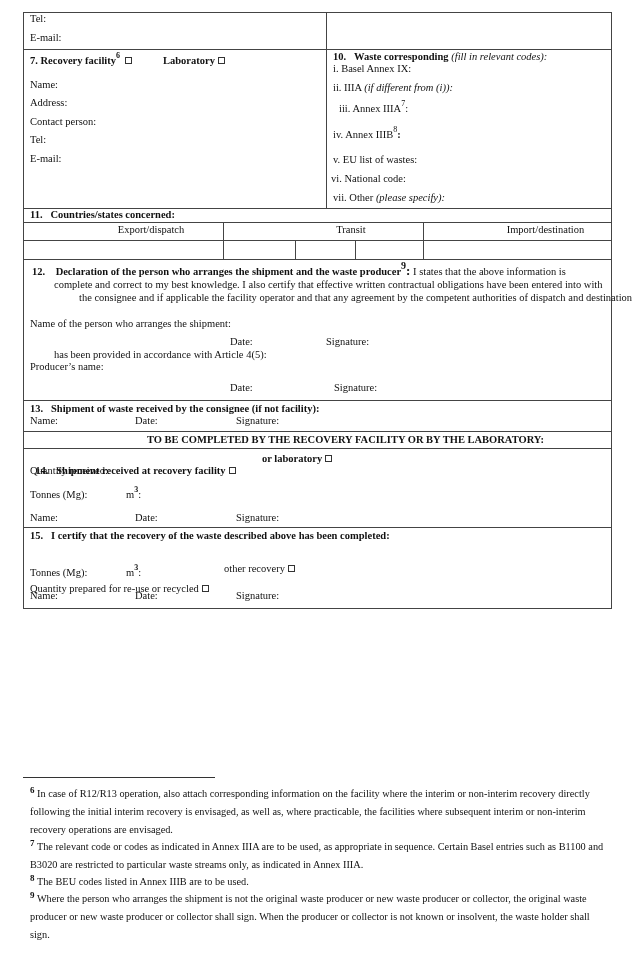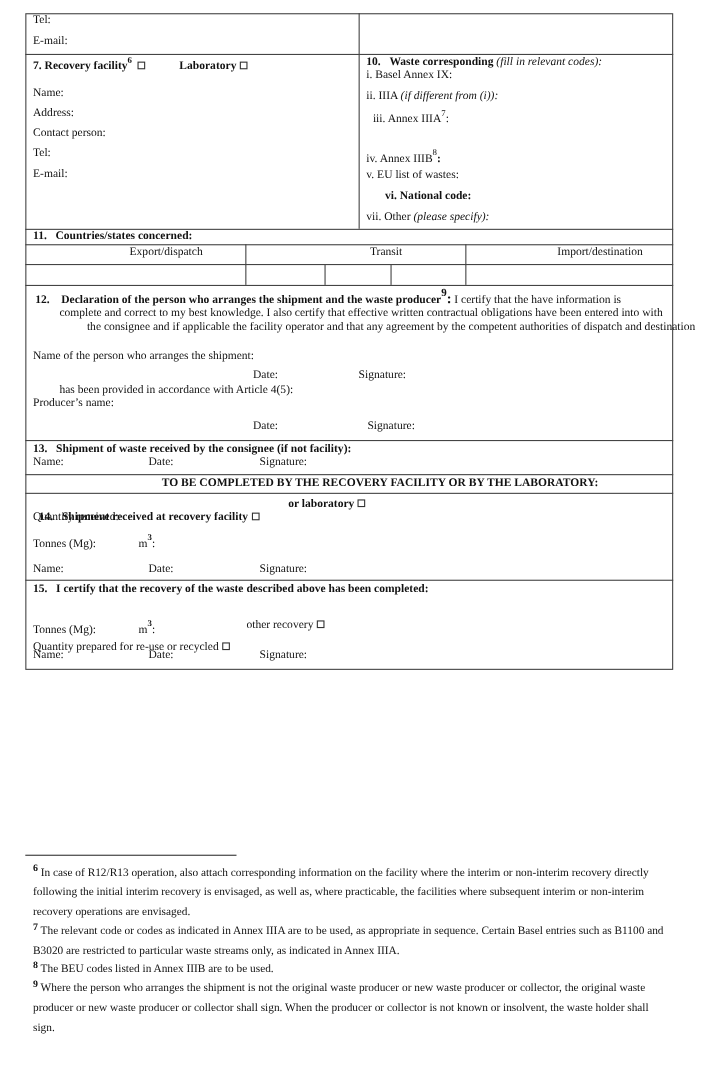--- a/index.html
+++ b/index.html
@@ -54,41 +54,41 @@
 <div class="t" style="left:333px; top:51px;">
   <span class="b">10.</span>&nbsp;&nbsp;&nbsp;<span class="b">Waste corresponding</span> <span class="i">(fill in relevant codes):</span>
 </div>
 <div class="t" style="left:333px; top:63px;">i. Basel Annex IX:</div>
 <div class="t" style="left:333px; top:82px;">
   <span>ii. IIIA</span> <span class="i">(if different from (i)):</span>
 </div>
 <div class="t" style="left:339px; top:103px;">
   <span>iii. Annex IIIA</span><sup>7</sup><span>:</span>
 </div>
-<div class="t" style="left:333px; top:139px;">
+<div class="t" style="left:333px; top:129px;">
   <span>iv. Annex IIIB</span><sup>8</sup><span class="b">:</span>
 </div>
 <div class="t" style="left:333px; top:154px;">v. EU list of wastes:</div>
-<div class="t" style="left:350px; top:173px;font-weight:bold;">vi. National code:</div>
+<div class="t" style="left:331px; top:173px;">vi. National code:</div>
 <div class="t" style="left:333px; top:192px;">
   <span>vii. Other</span> <span class="i">(please specify):</span>
 </div>
 
 <div class="t b" style="left:30px; top:209px; white-space:pre;">11.   Countries/states concerned:</div>
 <div class="t c" style="left:23px; width:200px; top:224px;">Export/dispatch</div>
 <div class="t c" style="left:223px; width:200px; top:224px;">Transit</div>
 <div class="t c" style="left:423px; width:189px; top:224px;">Import/destination</div>
 <div class="abs" style="left:24px; top:241px; width:198px; height:17px;"></div>
 <div class="abs" style="left:224px; top:241px; width:70px; height:17px;"></div>
 <div class="abs" style="left:296px; top:241px; width:58px; height:17px;"></div>
 <div class="abs" style="left:356px; top:241px; width:66px; height:17px;"></div>
 <div class="abs" style="left:424px; top:241px; width:187px; height:17px;"></div>
 
 <div class="t" style="left:32px; top:265px;">
-  <span class="b">12.</span>&nbsp;&nbsp;&nbsp;&nbsp;<span class="b">Declaration of the person who arranges the shipment and the waste producer</span><sup class="b" style="font-size:10px;">9</sup><span class="b" style="font-size:13px;">:</span><span> I certify that the have information is</span>
+  <span class="b">12.</span>&nbsp;&nbsp;&nbsp;&nbsp;<span class="b">Declaration of the person who arranges the shipment and the waste producer</span><sup class="b" style="font-size:10px;">9</sup><span class="b" style="font-size:13px;">:</span><span> I states that the above information is</span>
 </div>
 <div class="t" style="left:54px; top:279px;">complete and correct to my best knowledge. I also certify that effective written contractual obligations have been entered into with</div>
 <div class="t" style="left:55px; top:292px;padding-left:24px;">the consignee and if applicable the facility operator and that any agreement by the competent authorities of dispatch and destination</div>
 <div class="t" style="left:54px; top:305px;margin-top:44px;">has been provided in accordance with Article 4(5):</div>
 <div class="t" style="left:30px; top:318px;">Name of the person who arranges the shipment:</div>
 <div class="t" style="left:230px; top:336px;">Date:</div>
 <div class="t" style="left:326px; top:336px;">Signature:</div>
 <div class="t" style="left:30px; top:361px;">Producer’s name:</div>
 <div class="t" style="left:230px; top:382px;">Date:</div>
 <div class="t" style="left:334px; top:382px;">Signature:</div>

